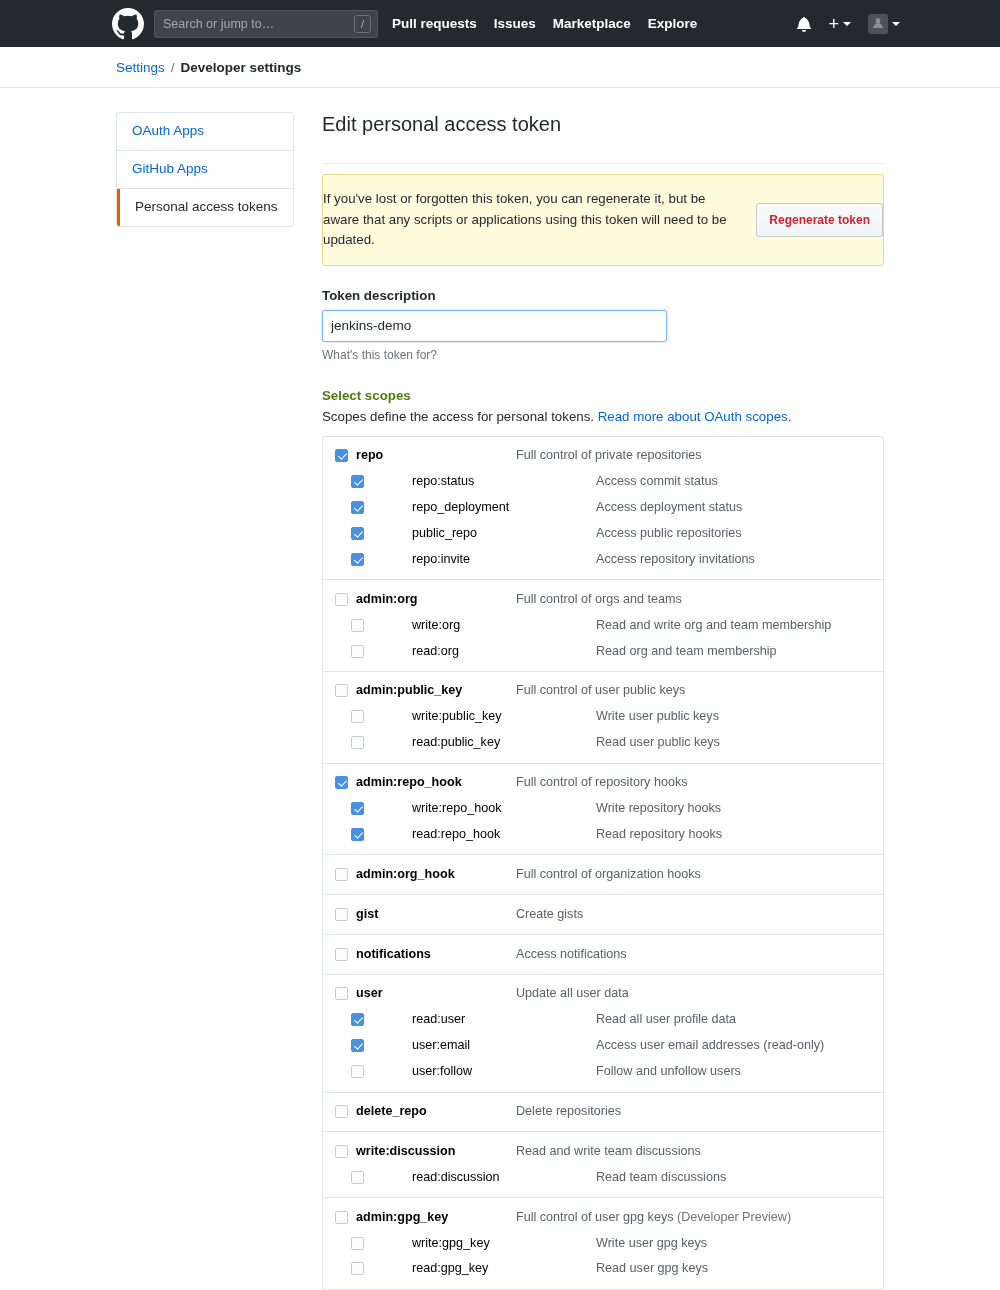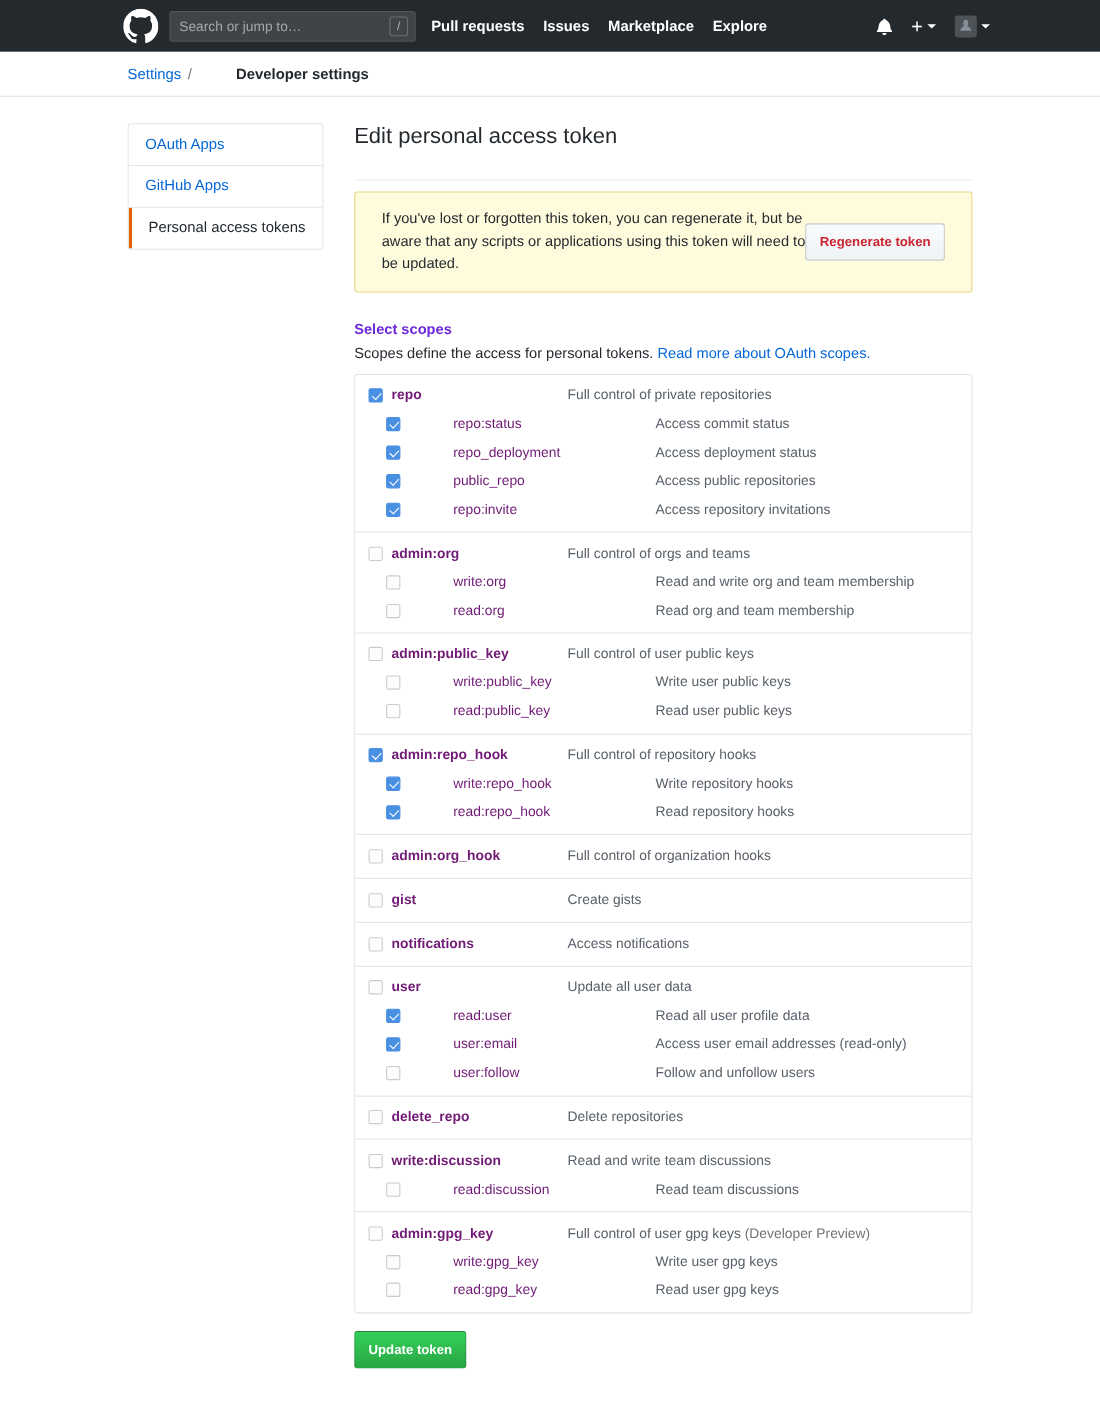--- a/index.html
+++ b/index.html
@@ -108,21 +108,21 @@
     padding: 0 116px;
   }
   .breadcrumb {
     font-size: 13.5px;
     color: #24292e;
     display: flex;
     align-items: flex-end;
   }
   .breadcrumb a { color: #0366d6; text-decoration: none; }
   .breadcrumb .sep { color: #6a737d; margin: 0 6px; }
-  .breadcrumb .current { font-weight: bold; color: #24292e; margin-left: 34px; }
+  .breadcrumb .current { font-weight: bold; color: #24292e; }
 
   
   .content-row {
     display: flex;
     padding-top: 24px;
   }
   .sidebar { width: 178px; flex: 0 0 178px; }
   .main-col { flex: 1 1 auto; padding-left: 28px; }
 
   
@@ -158,21 +158,21 @@
     margin: 0 0 10px 0;
     padding-bottom: 26px;
     border-bottom: 1px solid #eaecef;
     line-height: 1.25;
   }
 
   .flash-warn {
     background: #fffbdd;
     border: 1px solid #e7d88a;
     border-radius: 3px;
-    padding: 14px 24px;
+    padding: 14px 0;
     display: flex;
     align-items: center;
     justify-content: space-between;
     margin-top: 10px;
     margin-bottom: 22px;
   }
   .flash-text {
     font-size: 13.3px;
     line-height: 1.55;
     color: #24292e;
@@ -224,21 +224,21 @@
   .field-note {
     font-size: 12px;
     color: #6a737d;
     margin-top: 6px;
     margin-bottom: 0;
   }
 
   .section-head {
     font-size: 13.3px;
     font-weight: bold;
-    color: #6d28d9;
+    color: #4d7c0f;
     margin: 26px 0 6px 0;
   }
   .section-sub {
     font-size: 13.3px;
     color: #24292e;
     margin: 0 0 12px 0;
   }
   .section-sub a { color: #0366d6; text-decoration: none; }
 
   
@@ -281,21 +281,21 @@
     content: "";
     position: absolute;
     left: 3.8px; top: 1px;
     width: 3.5px; height: 7px;
     border: solid #ffffff;
     border-width: 0 1.7px 1.7px 0;
     transform: rotate(43deg);
   }
   .scope-name {
     font-size: 12.6px;
-    color: #701a75;
+    color: #000000;
     width: 160px;
     flex: 0 0 160px;
     line-height: 1.5;
   }
   .scope-row:not(.child) .scope-name { font-weight: bold; }
   .scope-row.child .scope-name { width: 144px; flex: 0 0 144px; }
   .scope-desc {
     font-size: 12.6px;
     color: #586069;
     line-height: 1.5;
@@ -377,20 +377,25 @@
 
     <main class="main-col">
 
       <h2 class="h2-title">Edit personal access token</h2>
 
       <div class="flash-warn">
         <div class="flash-text">If you've lost or forgotten this token, you can regenerate it, but be aware that any scripts or applications using this token will need to be updated.</div>
         <button class="btn btn-danger">Regenerate token</button>
       </div>
 
+      <div>
+        <label class="field-label">Token description</label>
+        <input class="text-input" type="text" value="jenkins-demo" style="">
+        <p class="field-note">What's this token for?</p>
+      </div>
 
       <div class="section-head">Select scopes</div>
       <p class="section-sub">
         <span>Scopes define the access for personal tokens.</span>
         <a href="#">Read more about OAuth scopes.</a>
       </p>
 
       <div class="scope-box" id="scope-box">
           <div class="scope-group">
             <div class="scope-row">

